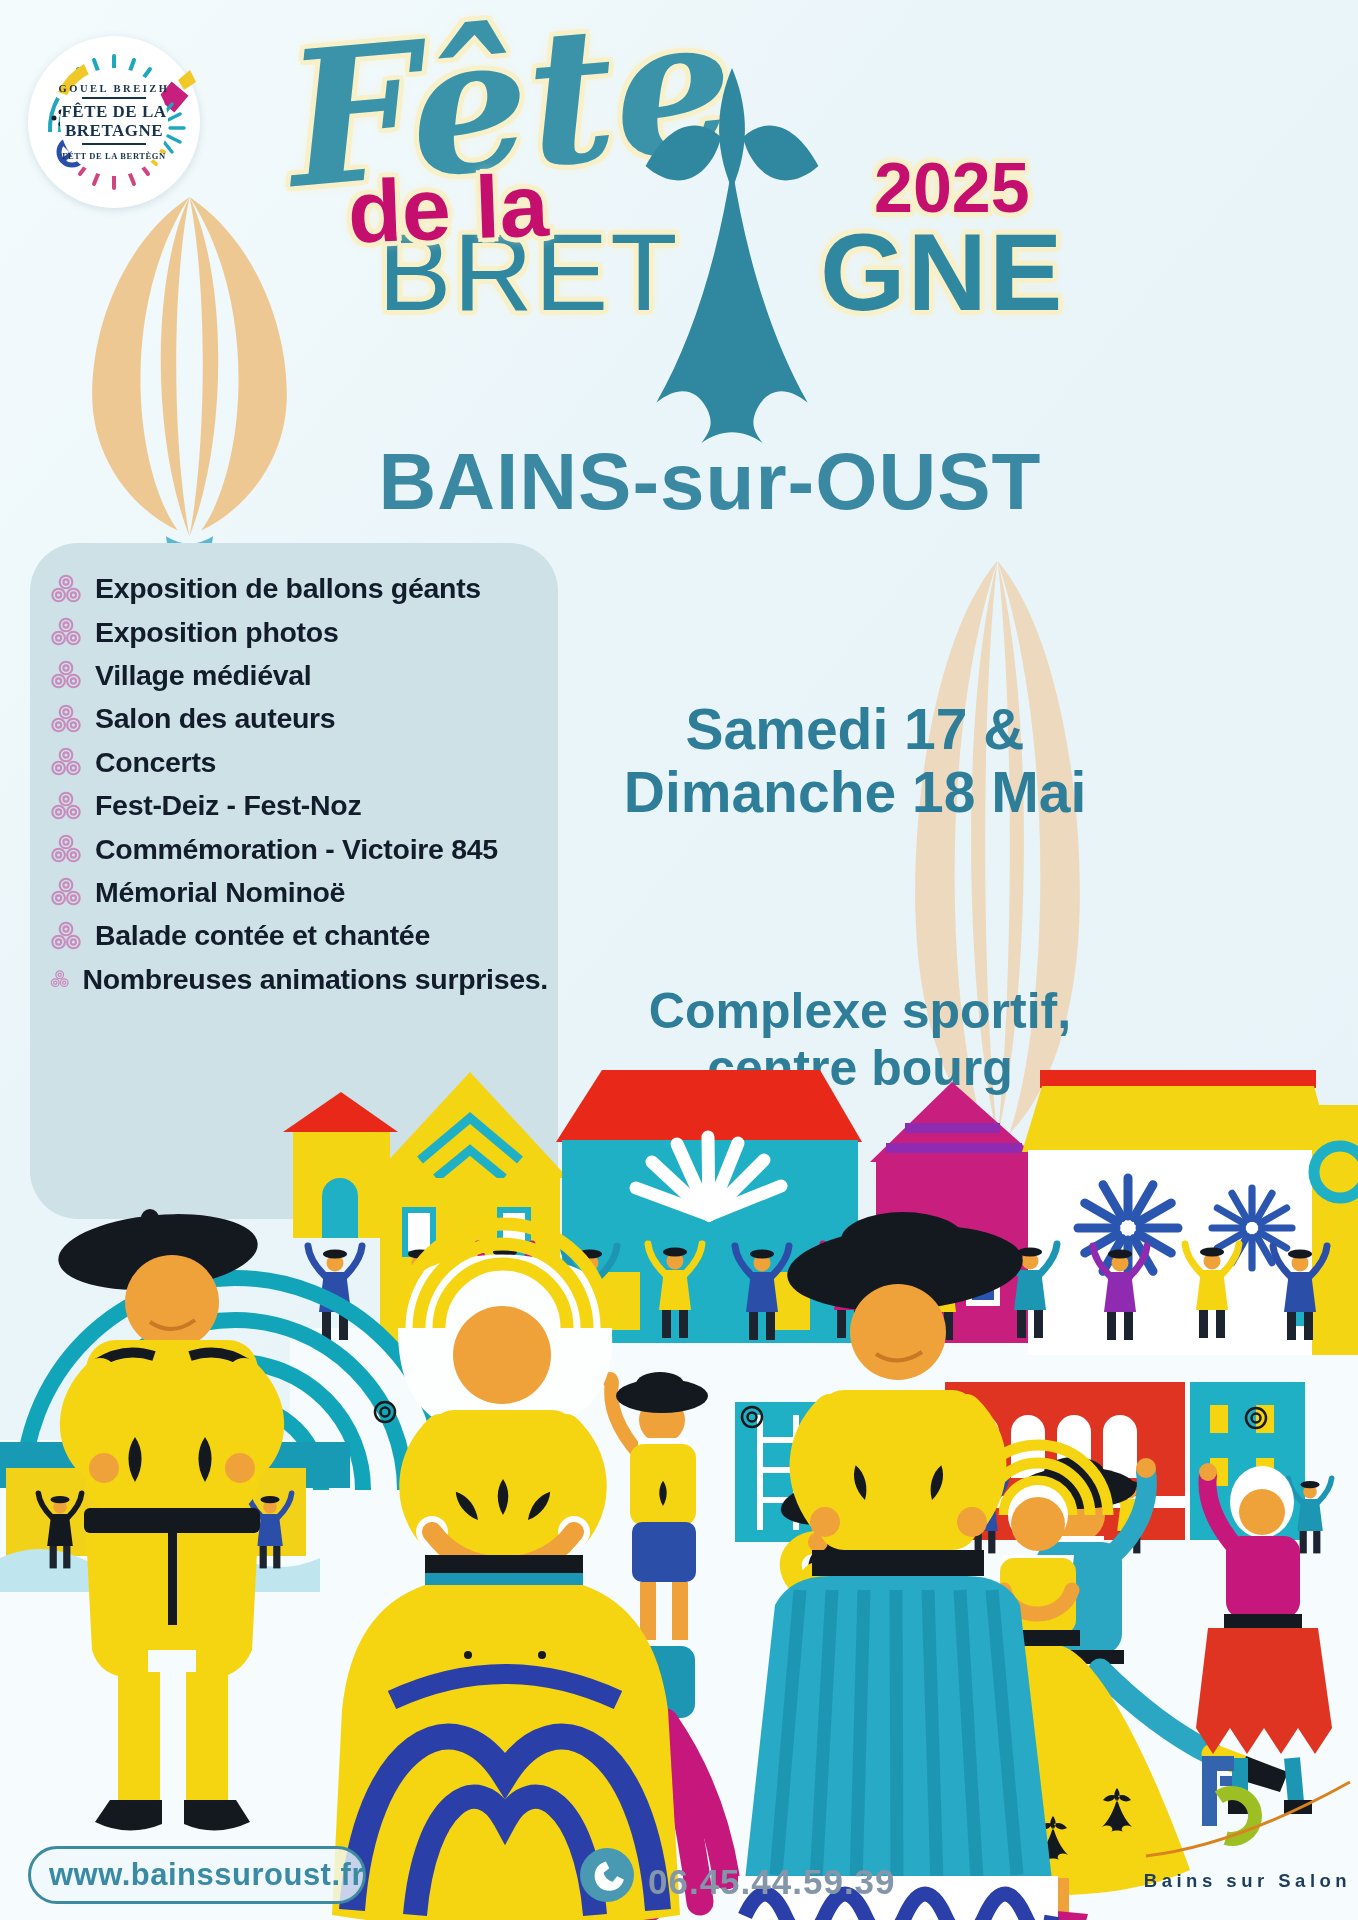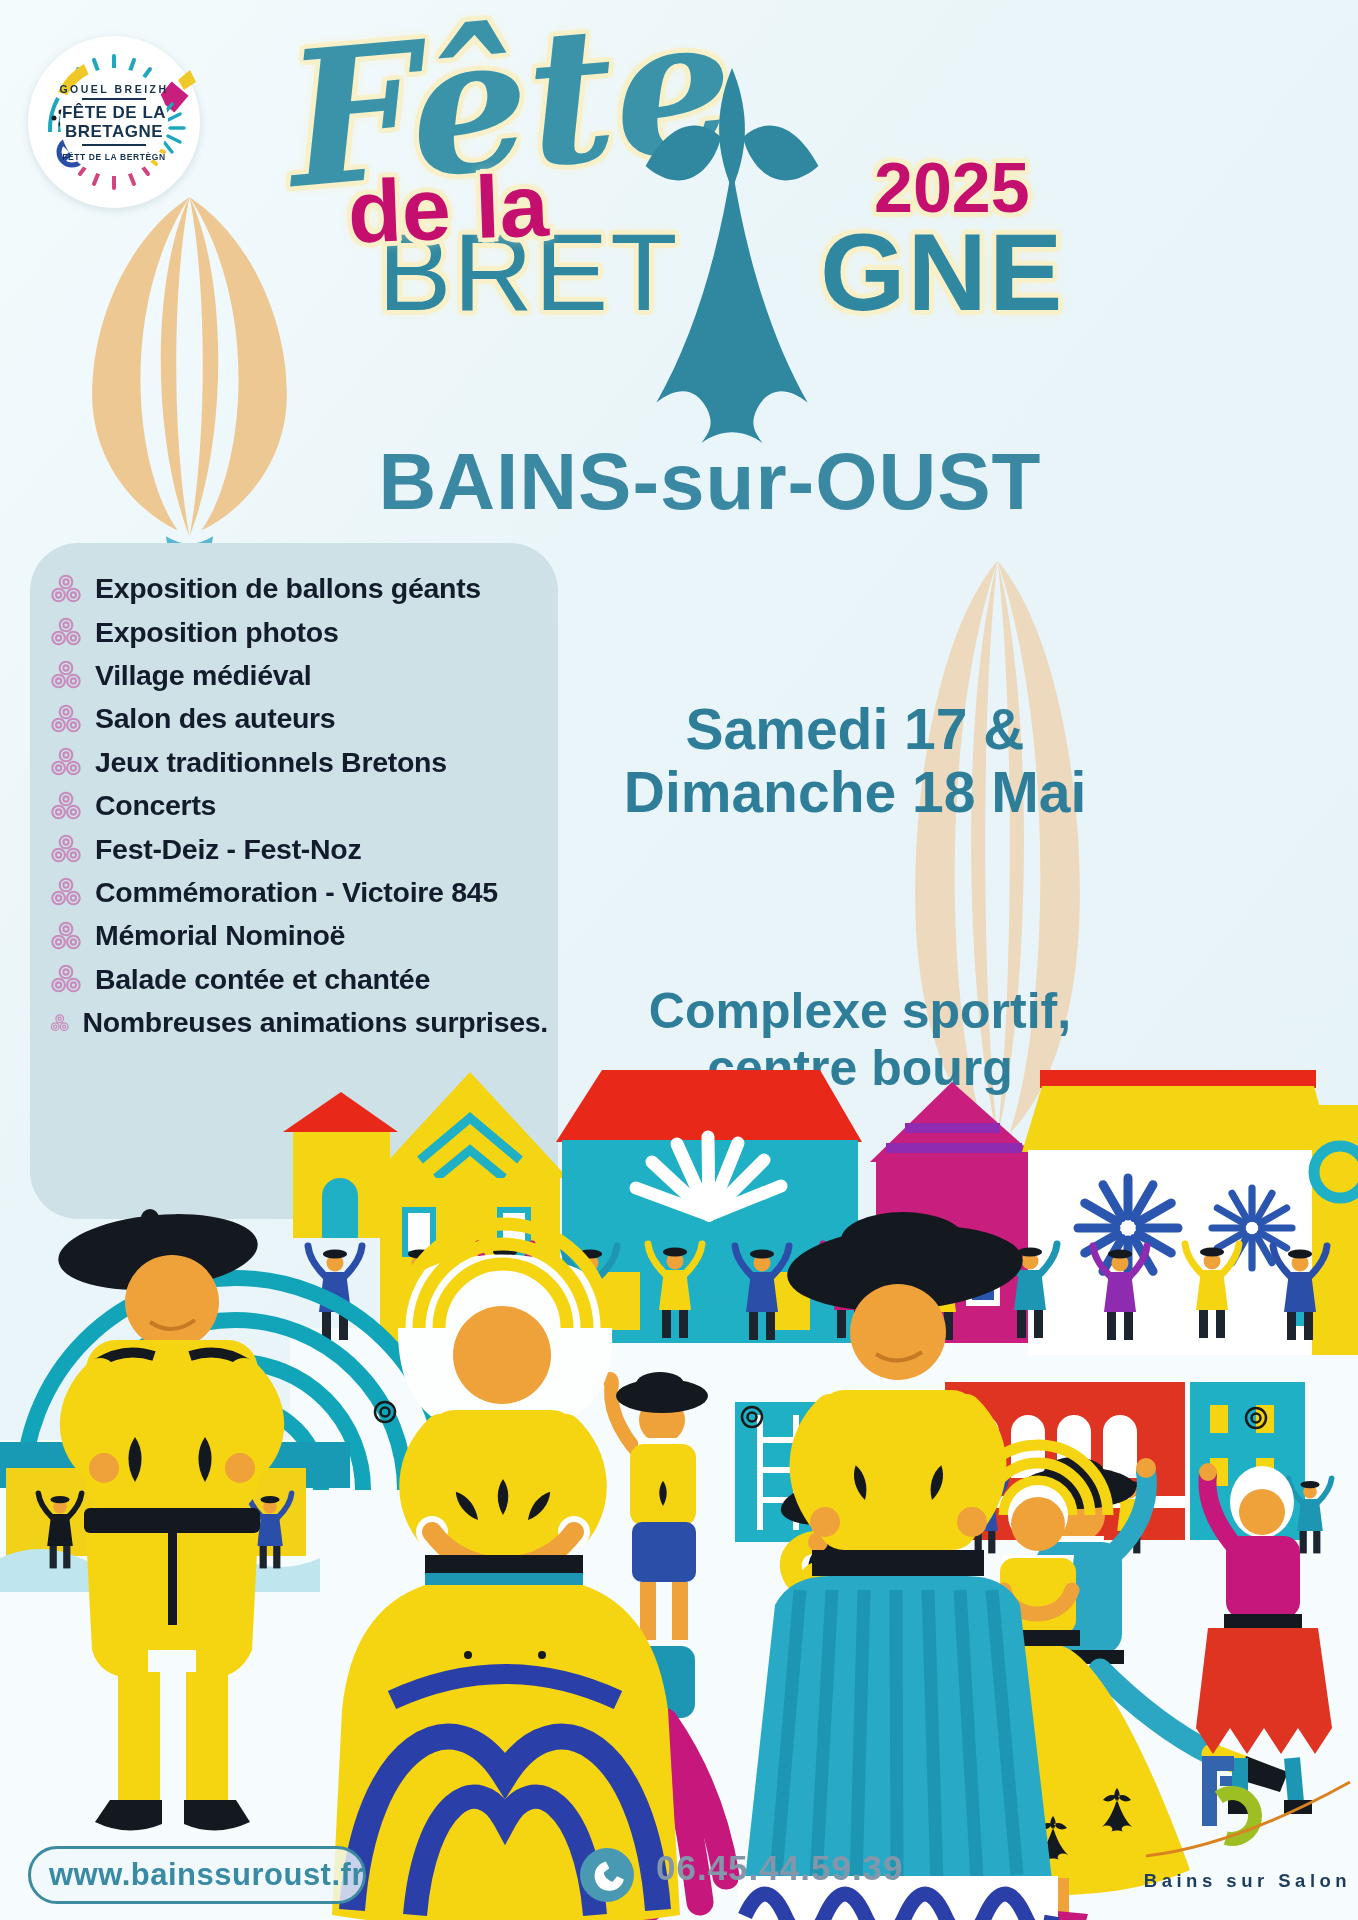--- a/index.html
+++ b/index.html
@@ -3,21 +3,21 @@
 <meta charset="utf-8">
 <style>
   html,body{margin:0;padding:0;background:#9fb4bc;}
   .poster{position:relative;width:1358px;height:1920px;margin:0 auto;overflow:hidden;
     background:linear-gradient(130deg,#f4fbfd 0%,#eaf5f9 35%,#e5f2f7 100%);
     font-family:"Liberation Sans",sans-serif;}
   .abs{position:absolute;}
 
   
   .badge{left:28px;top:36px;width:172px;height:172px;border-radius:50%;background:#fff;
-    box-shadow:0 2px 8px rgba(40,80,100,.15);z-index:20;}
+    box-shadow:0 2px 8px rgba(40,80,100,.15);z-index:20;font-family:Liberation Serif, serif;}
   .badge svg{position:absolute;left:0;top:0;}
   .badge-text{position:absolute;left:0;top:0;width:172px;height:172px;display:flex;flex-direction:column;
     align-items:center;justify-content:center;text-align:center;color:#16324d;}
   .badge-top{font-size:10.5px;font-weight:bold;letter-spacing:2.5px;}
   .badge-rule{width:64px;height:2px;background:#16324d;margin:3px 0;}
   .badge-main{font-size:17px;font-weight:bold;letter-spacing:.5px;line-height:19px;}
   .badge-sub{font-size:8.5px;font-weight:bold;letter-spacing:.6px;margin-top:3px;}
 
   
   .halo{text-shadow:-5px 0 0 #f8f0c8,5px 0 0 #f8f0c8,0 -5px 0 #f8f0c8,0 5px 0 #f8f0c8,
@@ -43,21 +43,21 @@
   .dates{left:565px;top:698px;width:580px;text-align:center;font-size:57px;font-weight:800;
     color:#2f7e99;line-height:63px;z-index:6;}
   .venue{left:590px;top:983px;width:540px;text-align:center;font-size:50px;font-weight:800;
     color:#2f7e99;line-height:57px;z-index:6;}
 
   
   .web-pill{left:28px;top:1846px;width:338px;height:58px;border:3.5px solid #3d8ba0;border-radius:32px;
     background:rgba(240,249,251,.8);display:flex;align-items:center;gap:6px;padding-left:12px;
     box-sizing:border-box;z-index:40;}
   .web-pill .label{font-size:31px;font-weight:800;color:#3a8aa3;letter-spacing:.5px;}
-  .phone-row{left:580px;top:1848px;display:flex;align-items:flex-start;gap:22px;z-index:40;}
+  .phone-row{left:580px;top:1848px;display:flex;align-items:flex-end;gap:14px;z-index:40;}
   .phone-row .num{font-size:35px;font-weight:600;color:#8496a9;letter-spacing:1px;}
   .commune{left:1140px;top:1752px;width:215px;z-index:40;}
   .commune .name{margin-top:2px;text-align:center;font-size:18.5px;font-weight:bold;
     letter-spacing:4.5px;color:#1d3d5e;white-space:nowrap;}
 
   .z10{z-index:10;} .z3{z-index:3;}
 </style>
 </head>
 <body>
 
@@ -206,33 +206,20 @@
               <circle cx="16" cy="9" r="2.6"></circle>
         <circle cx="8.6" cy="22" r="6.3"></circle>
               <circle cx="8.6" cy="22" r="2.6"></circle>
         <circle cx="23.4" cy="22" r="6.3"></circle>
               <circle cx="23.4" cy="22" r="2.6"></circle>
       </g>
     </svg>
     <span class="label">Salon des auteurs</span>
   </li>
 
-  <li>
-    <svg width="32" height="32" viewBox="0 0 32 32">
-      <g fill="none" stroke="#c98bbe" stroke-width="2.1">
-        <circle cx="16" cy="9" r="6.3"></circle>
-              <circle cx="16" cy="9" r="2.6"></circle>
-        <circle cx="8.6" cy="22" r="6.3"></circle>
-              <circle cx="8.6" cy="22" r="2.6"></circle>
-        <circle cx="23.4" cy="22" r="6.3"></circle>
-              <circle cx="23.4" cy="22" r="2.6"></circle>
-      </g>
-    </svg>
-    <span class="label">Jeux traditionnels Bretons</span>
-  </li>
 
   <li>
     <svg width="32" height="32" viewBox="0 0 32 32">
       <g fill="none" stroke="#c98bbe" stroke-width="2.1">
         <circle cx="16" cy="9" r="6.3"></circle>
               <circle cx="16" cy="9" r="2.6"></circle>
         <circle cx="8.6" cy="22" r="6.3"></circle>
               <circle cx="8.6" cy="22" r="2.6"></circle>
         <circle cx="23.4" cy="22" r="6.3"></circle>
               <circle cx="23.4" cy="22" r="2.6"></circle>

